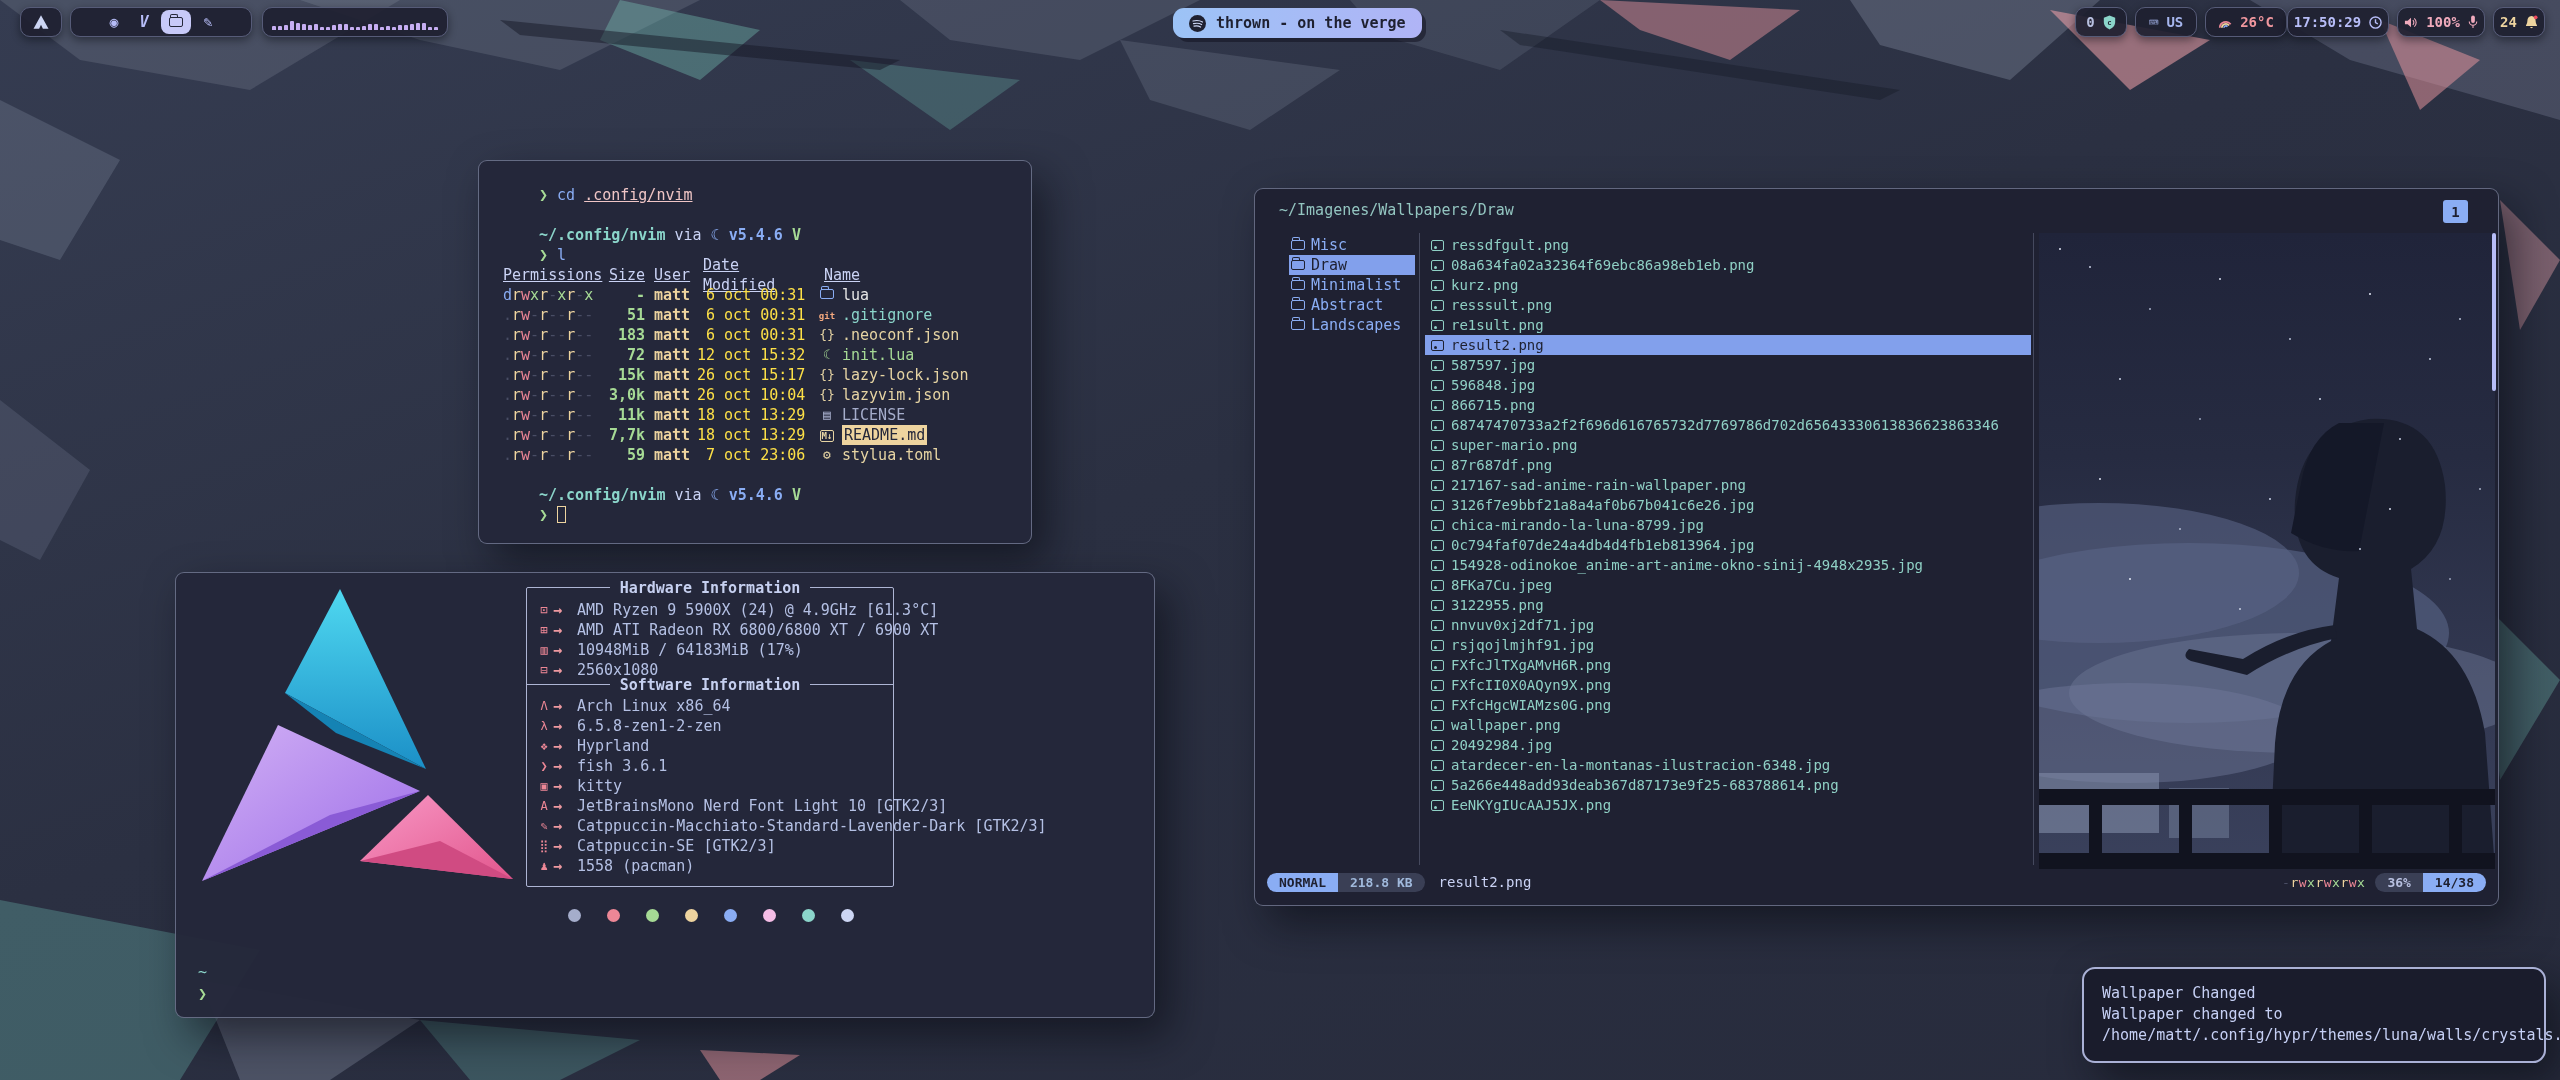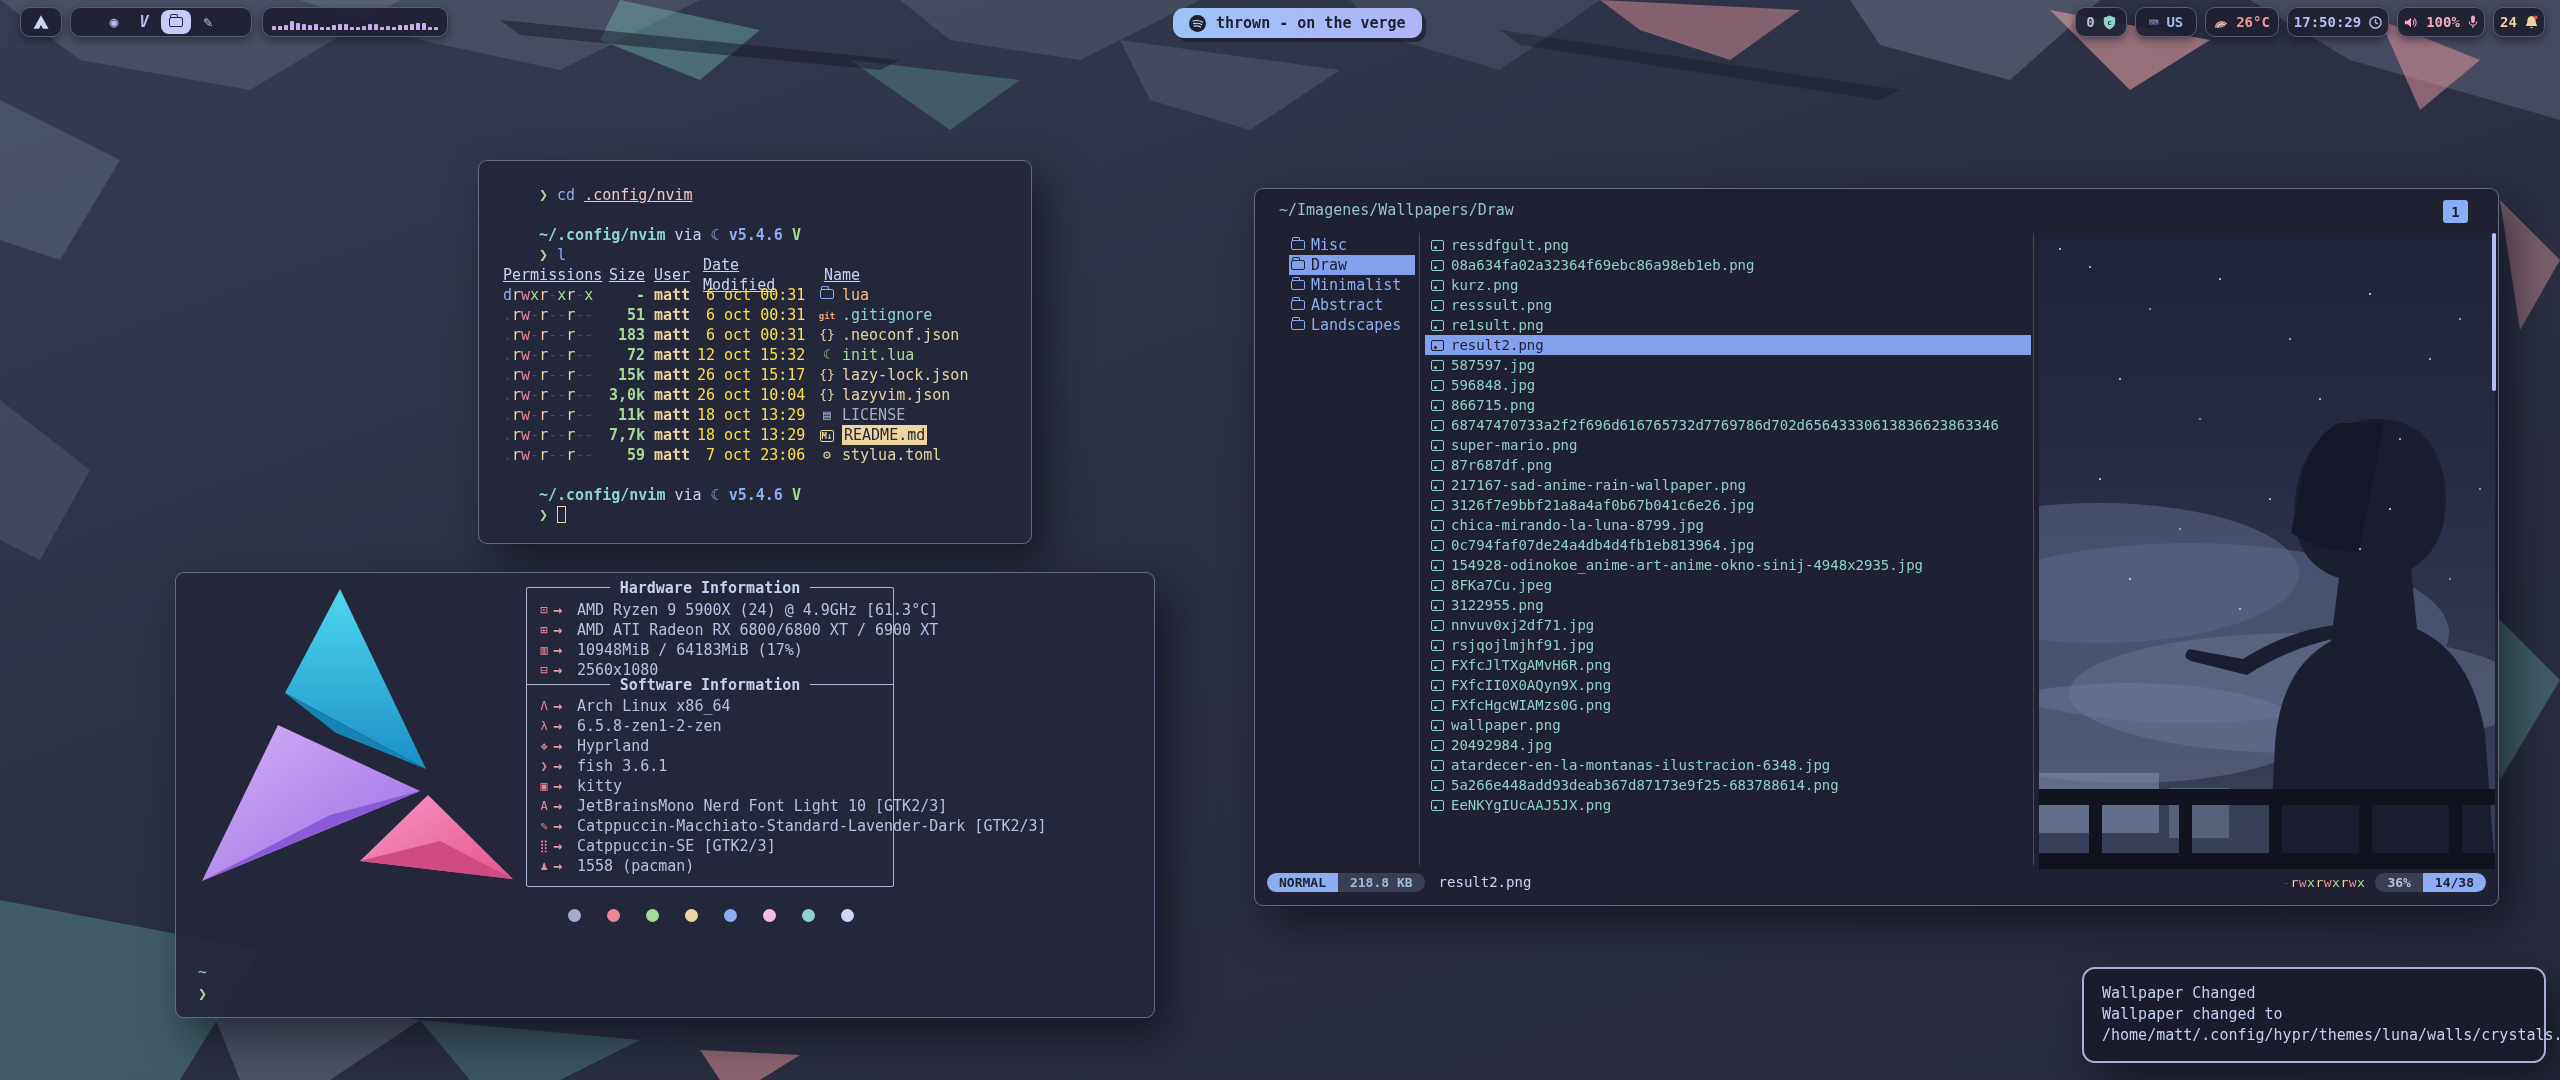--- a/index.html
+++ b/index.html
@@ -49,21 +49,21 @@
   .hdr span{ text-decoration:underline; color:#cad3f5; }
   .trow,.hdr { display:flex; height:20px; align-items:center; }
   .tperm{width:96px; white-space:pre}
   .tsize{width:46px; text-align:right; color:#a6da95; font-weight:bold; white-space:pre}
   .tuser{width:40px; margin-left:9px; color:#eed49f; font-weight:bold}
   .tdate{width:112px; margin-left:3px; color:#fde047; white-space:pre}
   .tname-wrap{margin-left:9px; display:flex; align-items:center; gap:6px}
   .hdr .h-perm{width:96px}.hdr .h-size{width:46px;text-align:right}.hdr .h-user{width:40px;margin-left:9px}
   .hdr .h-date{width:112px;margin-left:9px}.hdr .h-name{margin-left:9px}
   .pc-r{color:#eed49f}.pc-w{color:#ed8796}.pc-x{color:#a6da95}.pc-d{color:#8aadf4}.pc-o{color:#494d64}
-  .tname.blue{color:#fdba74}.tname.teal{color:#8bd5ca}.tname.cream{color:#e6d4a3}
+  .tname.blue{color:#e5e5e5}.tname.teal{color:#8bd5ca}.tname.cream{color:#e6d4a3}
   .tname.green{color:#a6da95}.tname.gray{color:#a5adcb}
   .tname.hl{background:#eed49f;color:#24273a;padding:0 2px}
   .ticon{width:18px; text-align:center; font-size:13px}
   .ticon.braces::before{content:"{}"} .ticon.moon::before{content:"☾"}
   .ticon.book::before{content:"▤"} .ticon.gear::before{content:"⚙"}
   .ticon.git::before{content:"git"; font-size:9px; font-weight:bold}
   .ticon.md::before{content:"M↓"; font-size:9px; font-weight:bold; border:1px solid currentColor; border-radius:2px; padding:0 1px}
   .ticon.braces,.ticon.gear{color:#e6d4a3}.ticon.moon{color:#a6da95}
   .ticon.book{color:#a5adcb}.ticon.git{color:#f5a97f}.ticon.md{color:#e6d4a3}
   .folder-ic{display:inline-block; width:14px; height:10px; border:1.5px solid currentColor; border-radius:2px; position:relative}
@@ -217,21 +217,21 @@
       <path d="M8 .5 L15 3 V8.5 C15 13 11.5 16.3 8 17.5 C4.5 16.3 1 13 1 8.5 V3 Z" fill="#8bd5ca"></path>
       <text x="8" y="12" font-size="9" fill="#1e2030" text-anchor="middle" font-weight="bold">c</text>
     </svg>
   </div>
 
   <div class="pill c-kb" style="left:2135px;width:62px">
     <span style="font-size:16px">⌨</span>
     <span>US</span>
   </div>
 
-  <div class="pill c-temp" style="left:2205px;width:74px">
+  <div class="pill c-temp" style="left:2205px;width:82px">
     <svg width="14" height="13" viewBox="0 0 16 14">
       <path d="M2 13 A7 7 0 0 1 14.5 9" stroke="#ed8796" stroke-width="2" fill="none"></path>
       <path d="M4.4 13 A4.6 4.6 0 0 1 12.6 10.4" stroke="#eed49f" stroke-width="2" fill="none"></path>
       <path d="M6.8 13 A2.3 2.3 0 0 1 10.8 11.7" stroke="#8aadf4" stroke-width="2" fill="none"></path>
     </svg>
     <span>26°C</span>
   </div>
 
   <div class="pill c-time" style="left:2287px;width:102px">
     <span>17:50:29</span>

